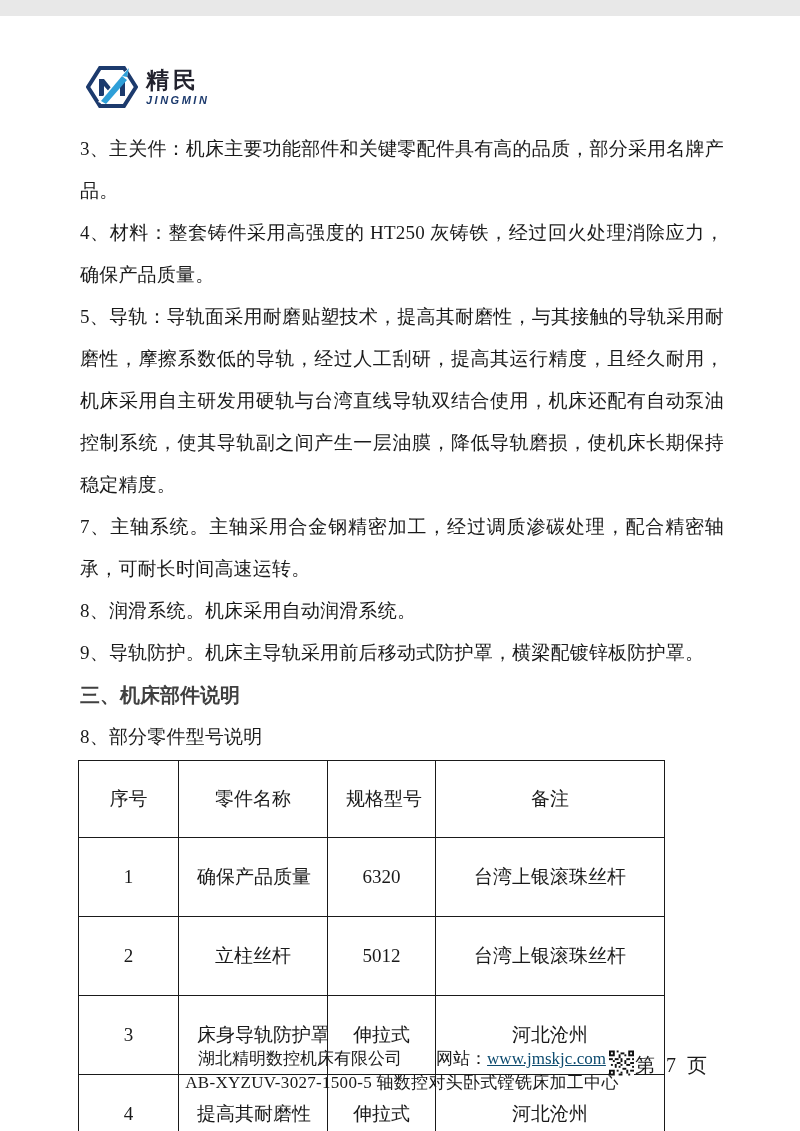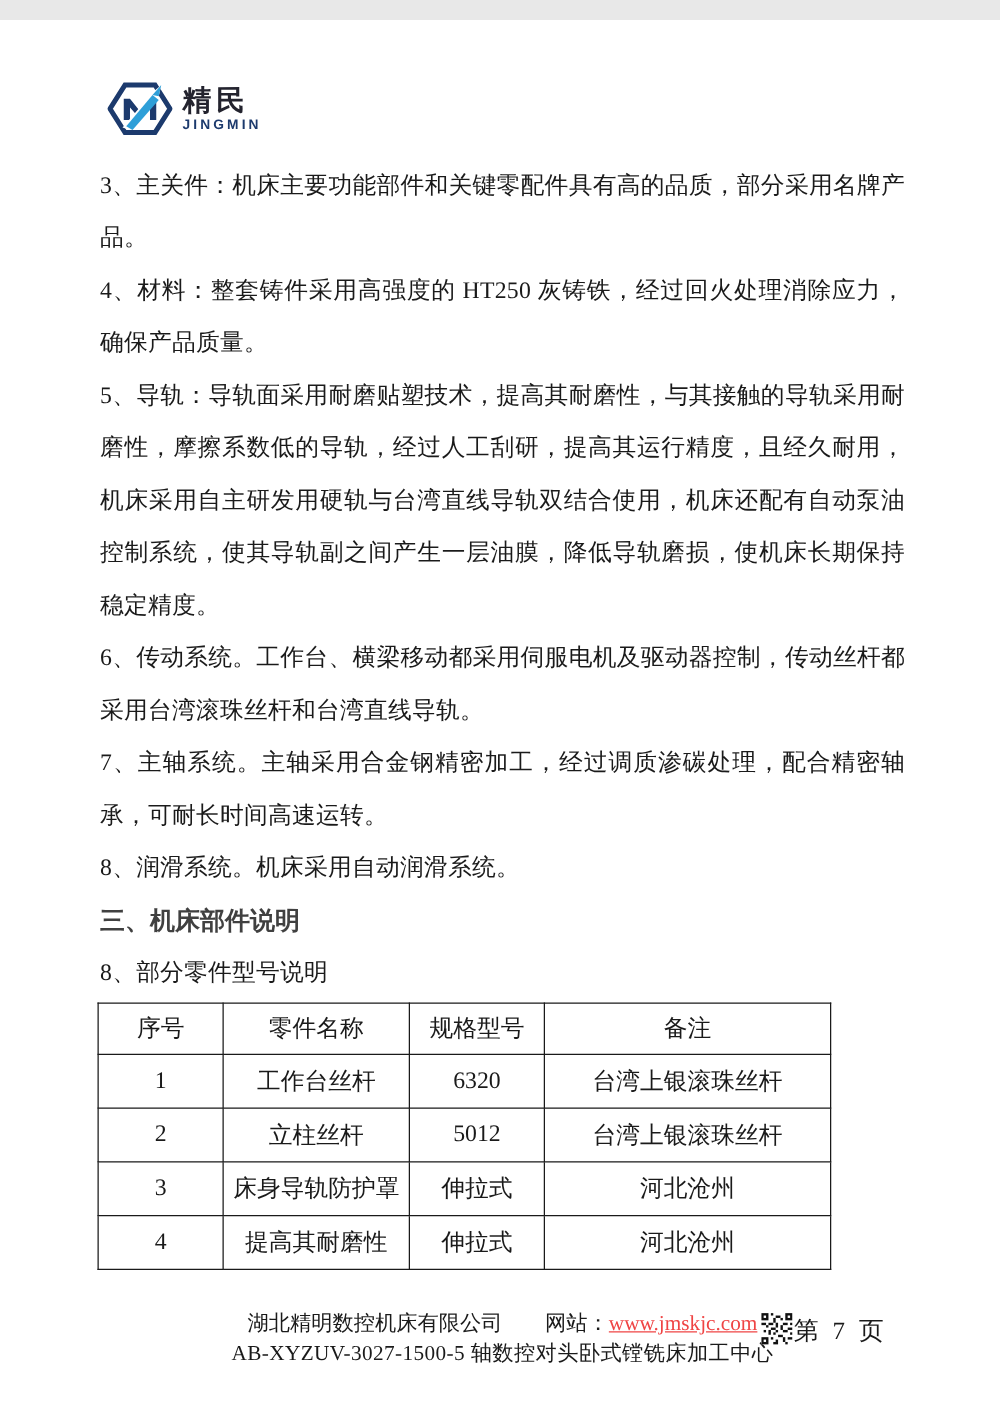--- a/index.html
+++ b/index.html
@@ -11,21 +11,21 @@
     font-family:"Liberation Serif","DejaVu Serif",serif;
     color:#1a1a1a;
     overflow:hidden;
   }
 
   
   .logo { position:absolute; top:46px; left:86px; display:flex; align-items:center; }
   .logo-mark { width:52px; height:50px; display:block; }
   .logo-text { margin-left:8px; display:flex; flex-direction:column; line-height:1; }
   .logo-zh { font-size:23px; font-weight:bold; color:#23232e; letter-spacing:4px; font-family:"Liberation Sans",sans-serif; }
-  .logo-en { font-size:11px; font-weight:bold; color:#1c3a6d; letter-spacing:2.5px; margin-top:3px; font-family:"Liberation Sans",sans-serif; }
+  .logo-en { font-size:11px; font-weight:bold; color:#1c3a6d; letter-spacing:2.5px; margin-top:3px; font-family:"Liberation Sans",sans-serif;font-style:italic; }
 
   
   .body-text { position:absolute; top:112px; left:80px; width:644px; }
   .body-text p {
     margin:0;
     font-size:19px;
     line-height:42px;
     text-align:justify;
     text-justify:inter-ideograph;
     letter-spacing:0.2px;
@@ -46,42 +46,42 @@
     width:586px;
     margin-left:-2px;
     margin-top:2px;
   }
   .parts-table th, .parts-table td {
     border:1.6px solid #1a1a1a;
     text-align:center;
     vertical-align:middle;
     font-size:19px;
     font-weight:normal;
-    padding:0;
+    padding:18px;
     overflow:hidden;
     white-space:nowrap;
   }
   .parts-table th { height:40px; }
   .parts-table td { height:42px; }
   .col-no    { width:100px; }
   .col-name  { width:149px; }
   .col-spec  { width:108px; }
   .col-note  { width:229px; }
 
   
   .footer {
     position:absolute;
     top:1031px; left:80px; width:644px;
     text-align:center;
     font-size:17px;
     line-height:24px;
   }
   .footer .gap { display:inline-block; width:2em; }
   .footer a.site-link {
-    color:#ef4444;
+    color:#0c4a6e;
     text-decoration:underline;
     font-family:"Liberation Serif",serif;
   }
   .footer .line2 { letter-spacing:0.3px;text-align:center; }
   .qr {
     position:absolute; top:3px; right:90px;
     width:25px; height:26px; display:block;
   }
   .page-label {
     position:absolute; top:6px; right:14px;
@@ -107,23 +107,23 @@
     <div class="logo-text">
       <span class="logo-zh">精民</span>
       <span class="logo-en">JINGMIN</span>
     </div>
   </div>
 
   <div class="body-text">
     <p>3、主关件：机床主要功能部件和关键零配件具有高的品质，部分采用名牌产品。</p>
     <p>4、材料：整套铸件采用高强度的 HT250 灰铸铁，经过回火处理消除应力，确保产品质量。</p>
     <p>5、导轨：导轨面采用耐磨贴塑技术，提高其耐磨性，与其接触的导轨采用耐磨性，摩擦系数低的导轨，经过人工刮研，提高其运行精度，且经久耐用，机床采用自主研发用硬轨与台湾直线导轨双结合使用，机床还配有自动泵油控制系统，使其导轨副之间产生一层油膜，降低导轨磨损，使机床长期保持稳定精度。</p>
-    <p>6、传动系统。工作台、横梁移动都采用伺服电机及驱动器控制，传动丝杆都采用台湾滚珠丝杆和台湾直线导轨。</p>
     <p>7、主轴系统。主轴采用合金钢精密加工，经过调质渗碳处理，配合精密轴承，可耐长时间高速运转。</p>
     <p>8、润滑系统。机床采用自动润滑系统。</p>
+    <p>9、导轨防护。机床主导轨采用前后移动式防护罩，横梁配镀锌板防护罩。</p>
 
     <h2 class="section-heading">三、机床部件说明</h2>
     <p class="sub-heading">8、部分零件型号说明</p>
 
     <table class="parts-table">
       <colgroup>
         <col class="col-no">
           <col class="col-name">
           <col class="col-spec">
           <col class="col-note">
@@ -132,21 +132,21 @@
         <tr>
           <th>序号</th>
           <th>零件名称</th>
           <th>规格型号</th>
           <th>备注</th>
         </tr>
       </thead>
       <tbody>
         <tr>
           <td>1</td>
-          <td>工作台丝杆</td>
+          <td>确保产品质量</td>
           <td>6320</td>
           <td>台湾上银滚珠丝杆</td>
         </tr>
         <tr>
           <td>2</td>
           <td>立柱丝杆</td>
           <td>5012</td>
           <td>台湾上银滚珠丝杆</td>
         </tr>
         <tr>

